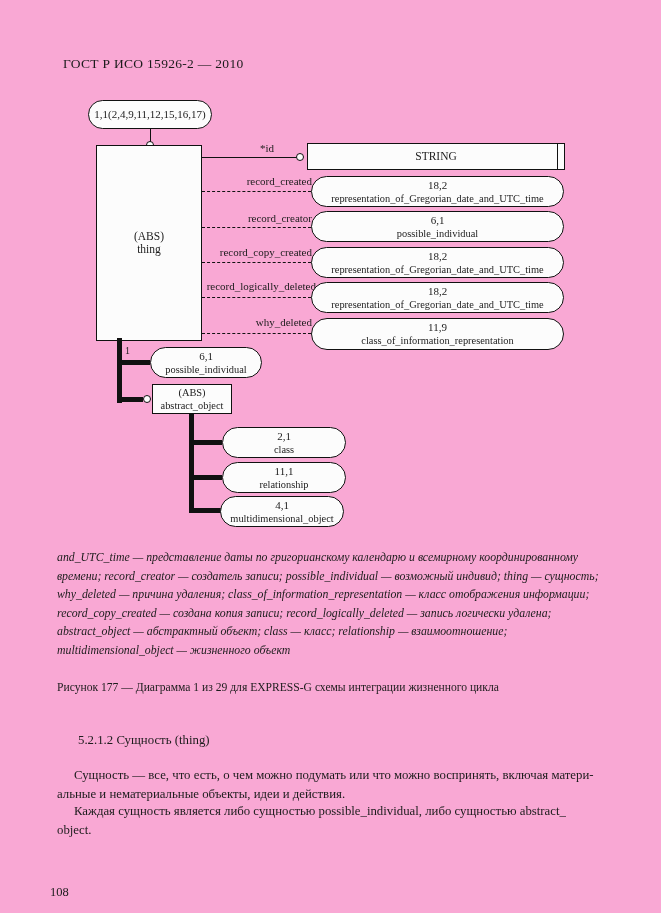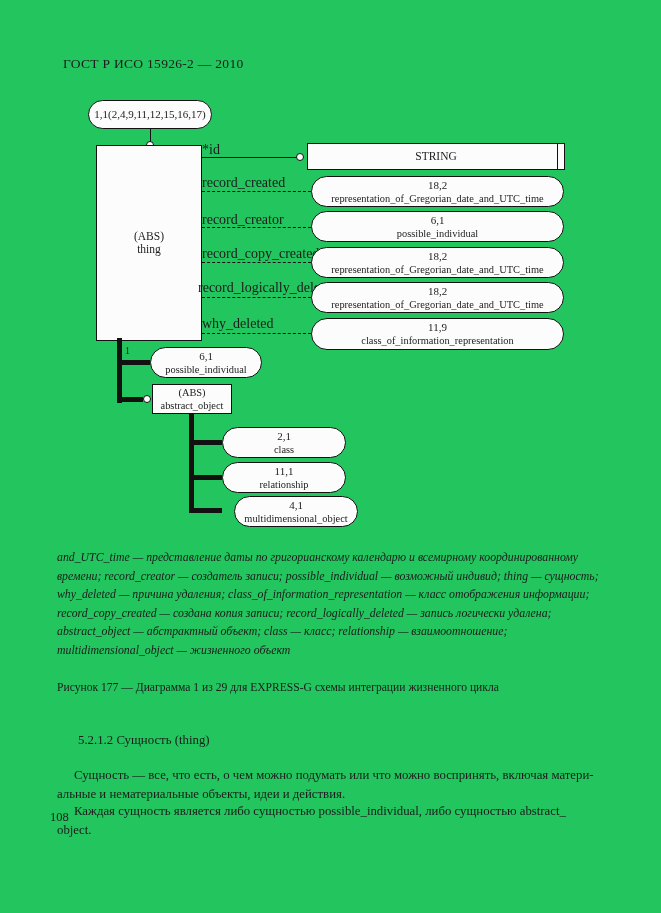--- a/index.html
+++ b/index.html
@@ -4,21 +4,21 @@
 <style>
   html, body {
     margin: 0;
     padding: 0;
     background: #fafafa;
   }
   .page {
     position: relative;
     width: 661px;
     height: 913px;
-    background: #22c55e;
+    background: #f9a8d4;
     font-family: "Liberation Serif", "DejaVu Serif", serif;
     color: #1c1c1c;
     overflow: hidden;
   }
   .abs { position: absolute; }
 
   .doc-header {
     left: 63px; top: 56px;
     font-size: 13.5px;
     letter-spacing: 0.3px;
@@ -48,22 +48,22 @@
 
   .conn-circle {
     box-sizing: border-box;
     width: 8px; height: 8px;
     border: 1px solid #111;
     border-radius: 50%;
     background: #fcfcfc;
   }
 
   .attr-label {
-    font-size: 14px;
-    text-align: left;
+    font-size: 11px;
+    text-align: right;
     white-space: nowrap;
   }
   .card-label { font-size: 10px; }
 
   .string-inner-line {
     position: absolute;
     right: 6px; top: 0; bottom: 0;
     border-left: 1px solid #111;
   }
 
@@ -84,21 +84,21 @@
     font-size: 12.8px;
   }
   .bodytext {
     font-size: 12.8px;
     line-height: 19px;
     width: 550px;
     left: 57px;
   }
   .indent { padding-left: 17px; }
   .pagenum {
-    left: 50px; top: 810px;
+    left: 50px; top: 885px;
     font-size: 12.5px;
   }
 </style>
 </head>
 <body>
 
 <div class="page">
 
   <div class="abs doc-header">ГОСТ Р ИСО 15926-2 — 2010</div>
 
@@ -183,21 +183,21 @@
       <span class="name">class</span>
     </div>
 
     <div class="abs thick" style="left:194px; top:475px; width:28px; height:5px;"></div>
     <div class="abs ebox rounded" style="left:222px; top:462px; width:124px; height:31px;">
       <span class="num">11,1</span>
       <span class="name">relationship</span>
     </div>
 
     <div class="abs thick" style="left:194px; top:508px; width:28px; height:5px;"></div>
-    <div class="abs ebox rounded" style="left:234px; top:496px; width:124px; height:31px;">
+    <div class="abs ebox rounded" style="left:220px; top:496px; width:124px; height:31px;">
       <span class="num">4,1</span>
       <span class="name">multidimensional_object</span>
     </div>
 
   </div>
 
   <div class="abs legend">
     <div>and_UTC_time — представление даты по григорианскому календарю и всемирному координированному</div>
     <div>времени; record_creator — создатель записи; possible_individual — возможный индивид; thing — сущность;</div>
     <div>why_deleted — причина удаления; class_of_information_representation — класс отображения информации;</div>

